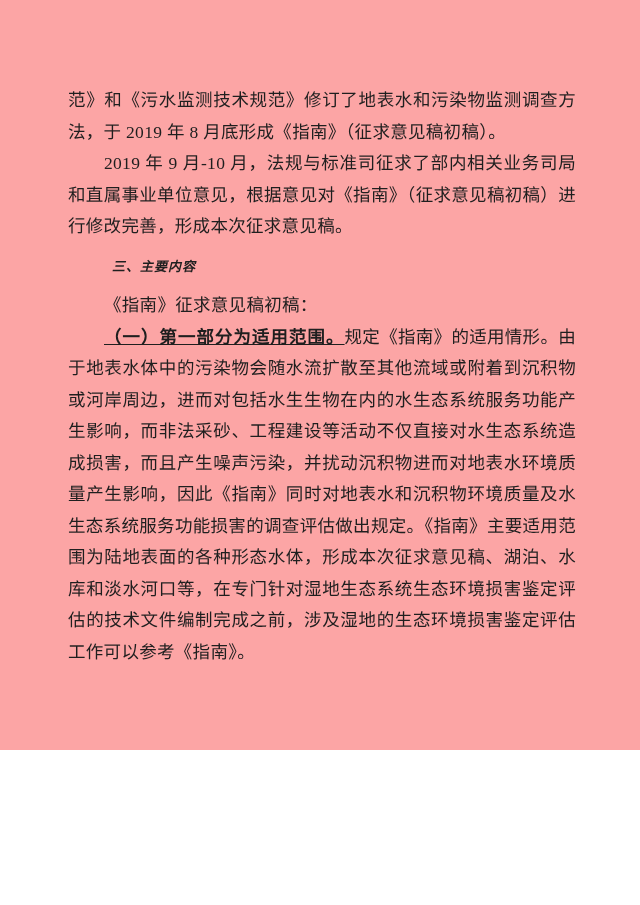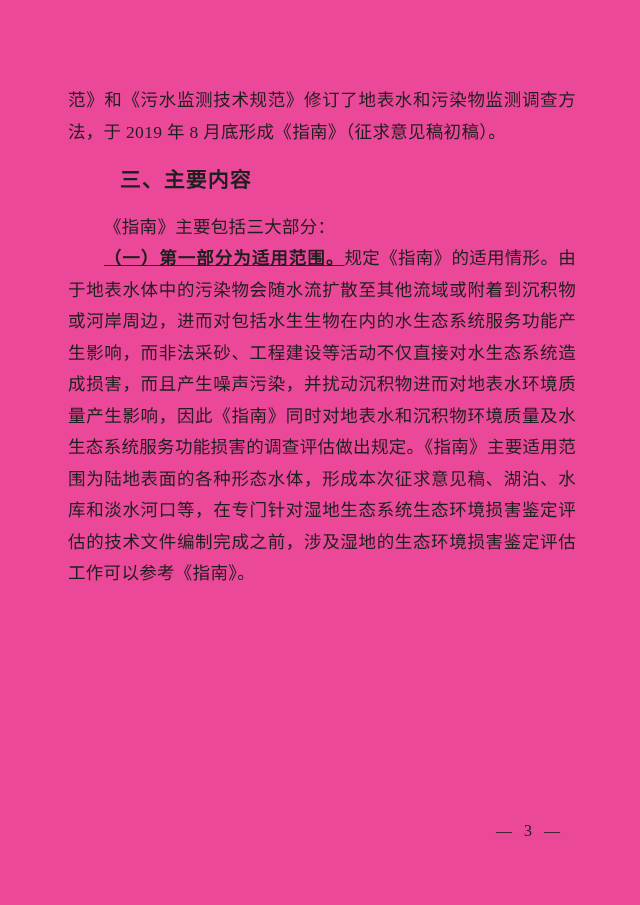--- a/index.html
+++ b/index.html
@@ -3,22 +3,22 @@
 <meta charset="utf-8">
 <style>
   html, body {
     margin: 0;
     padding: 0;
     background: #ffffff;
   }
   .page {
     position: relative;
     width: 640px;
-    height: 905px;
-    background: #ec4899;
+    height: 750px;
+    background: #fca5a5;
     color: #1f1f1f;
     overflow: hidden;
     font-family: "Liberation Serif", "DejaVu Serif", serif;
   }
   .content {
     position: absolute;
     top: 85px;
     left: 68px;
     width: 508px;
     font-size: 17.5px;
@@ -29,28 +29,29 @@
     word-break: break-all;
   }
   .para {
     margin: 0;
     padding: 0;
   }
   .indent {
     text-indent: 36px;
   }
   .heading {
-    margin: 16px;
+    margin: 8px;
     padding: 0;
-    font-size: 21px;
+    font-size: 13px;
     line-height: 31.5px;
     text-indent: 36px;
     font-weight: 700;
     font-family: "Liberation Sans", "DejaVu Sans", sans-serif;
     letter-spacing: 1px;
+    font-style: italic;
   }
   .lead-bold {
     font-weight: 700;
     letter-spacing: 1px;
     text-decoration: underline;
   }
   .page-number {
     position: absolute;
     top: 822px;
     right: 76px;
@@ -62,24 +63,25 @@
   }
 </style>
 </head>
 <body>
 
 <div class="page">
   <div class="content">
 
     <p class="para">范》和《污水监测技术规范》修订了地表水和污染物监测调查方法，于 2019 年 8 月底形成《指南》（征求意见稿初稿）。</p>
 
+    <p class="para indent">2019 年 9 月-10 月，法规与标准司征求了部内相关业务司局和直属事业单位意见，根据意见对《指南》（征求意见稿初稿）进行修改完善，形成本次征求意见稿。</p>
 
     <h2 class="heading">三、主要内容</h2>
 
-    <p class="para indent">《指南》主要包括三大部分：</p>
+    <p class="para indent">《指南》征求意见稿初稿：</p>
 
     <p class="para indent"><span class="lead-bold">（一）第一部分为适用范围。</span><span>规定《指南》的适用情形。由于地表水体中的污染物会随水流扩散至其他流域或附着到沉积物或河岸周边，进而对包括水生生物在内的水生态系统服务功能产生影响，而非法采砂、工程建设等活动不仅直接对水生态系统造成损害，而且产生噪声污染，并扰动沉积物进而对地表水环境质量产生影响，因此《指南》同时对地表水和沉积物环境质量及水生态系统服务功能损害的调查评估做出规定。《指南》主要适用范围为陆地表面的各种形态水体，形成本次征求意见稿、湖泊、水库和淡水河口等，在专门针对湿地生态系统生态环境损害鉴定评估的技术文件编制完成之前，涉及湿地的生态环境损害鉴定评估工作可以参考《指南》。</span></p>
 
 
   </div>
 
   <div class="page-number">— 3 —</div>
 </div>
 
 </body></html>

